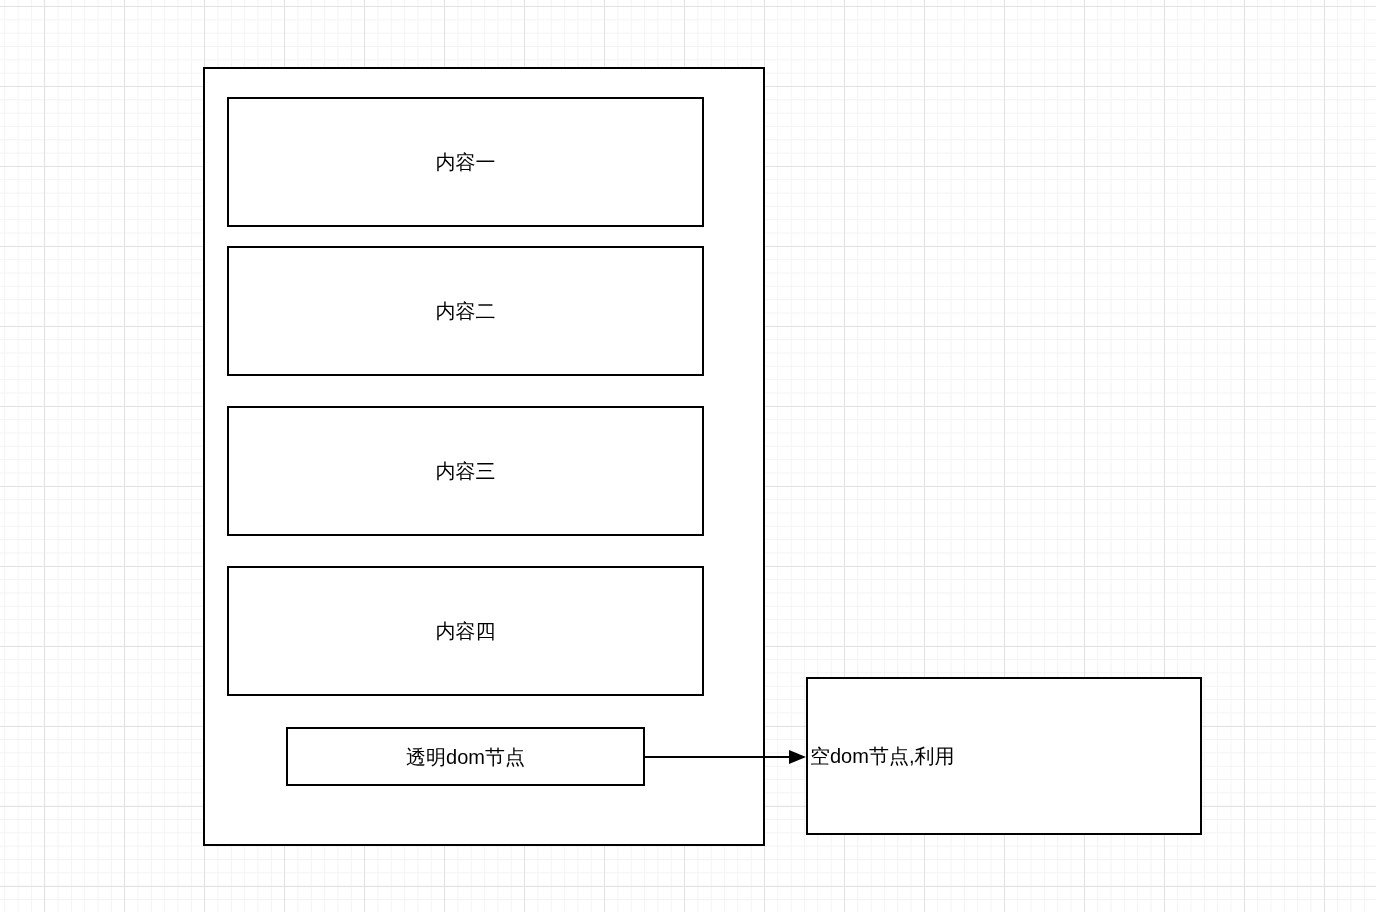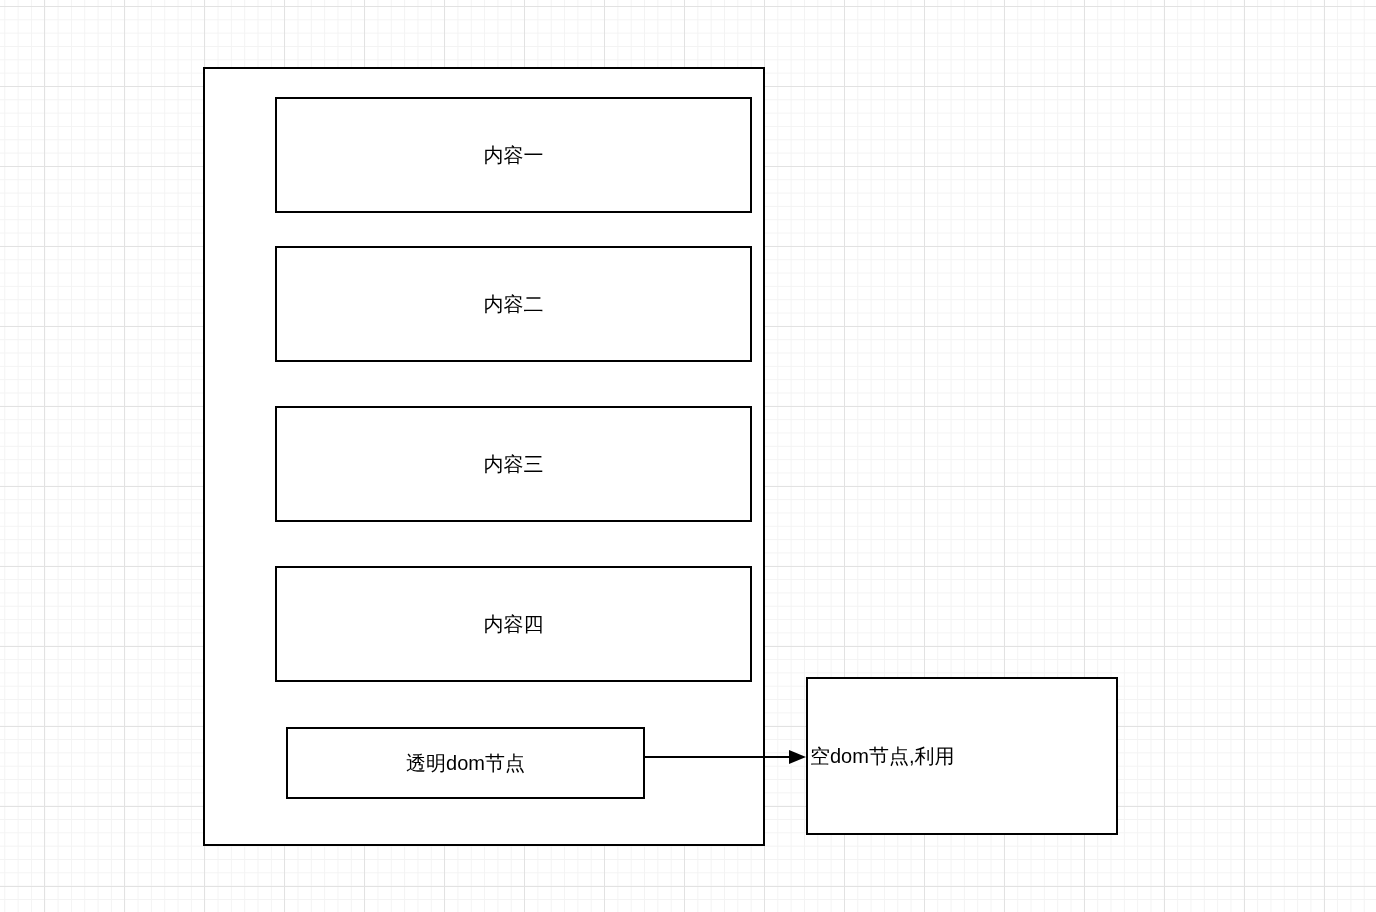--- a/index.html
+++ b/index.html
@@ -34,33 +34,33 @@
     text-align: center;
     font-size: 20px;
     line-height: 1.2;
   }
   .outer-container {
     left: 203px; top: 67px;
     width: 562px; height: 779px;
   }
   .content-box {
     left: 227px;
-    width: 477px; height: 116px; margin-left: 48px;
+    width: 477px; height: 130px;
   }
   .content-box-1 { top: 97px; }
   .content-box-2 { top: 246px; }
   .content-box-3 { top: 406px; }
   .content-box-4 { top: 566px; }
   .transparent-node {
     left: 286px; top: 727px;
-    width: 359px; height: 72px;
+    width: 359px; height: 59px;
   }
   .annotation-box {
     left: 806px; top: 677px;
-    width: 312px; height: 158px;
+    width: 396px; height: 158px;
     display: flex;
     flex-direction: column;
     justify-content: center;
     align-items: flex-start;
     padding: 0 2px;
     font-size: 20px;
   }
   .annotation-line {
     line-height: 28px;
     white-space: nowrap;

